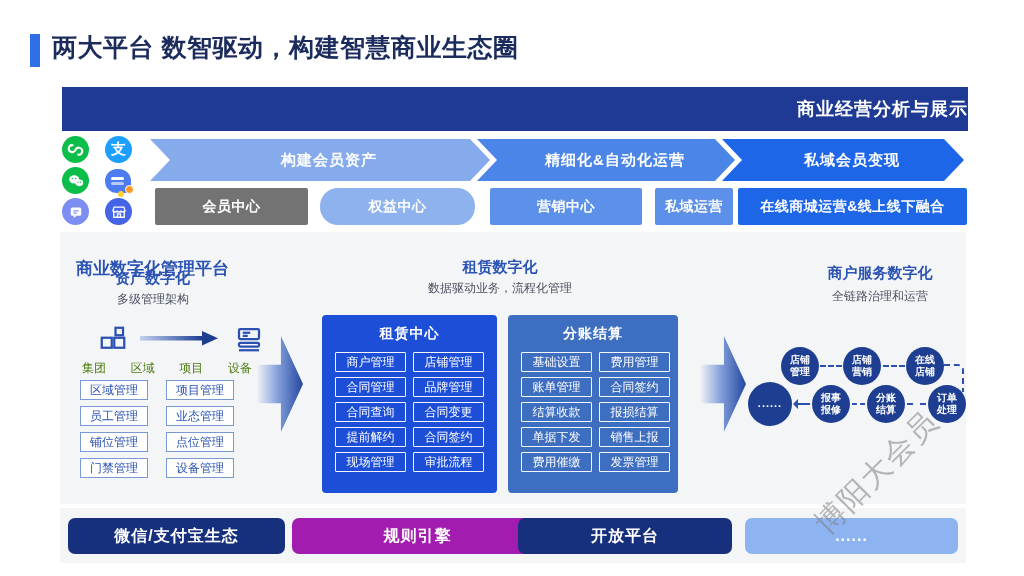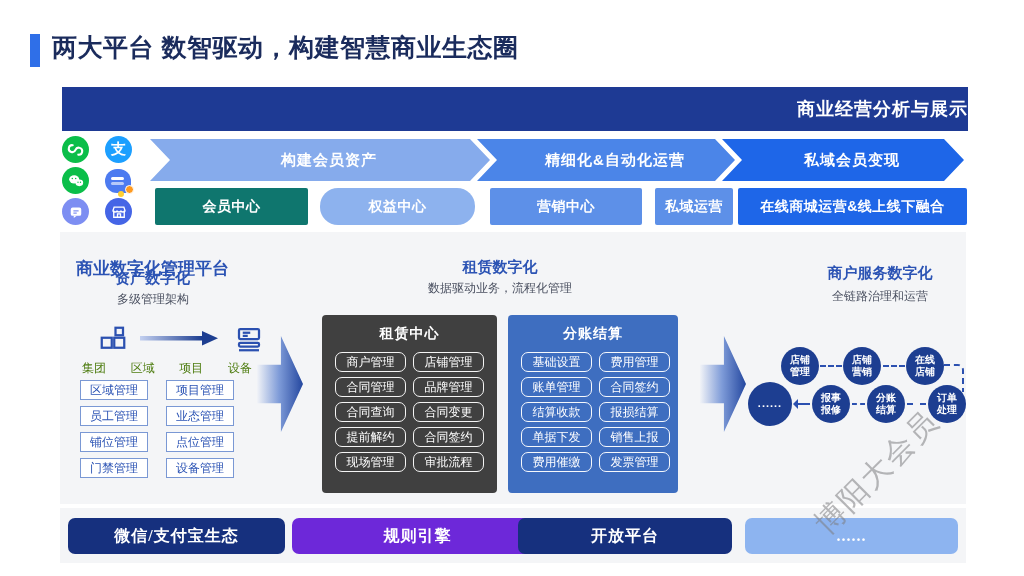--- a/index.html
+++ b/index.html
@@ -32,21 +32,21 @@
   .chevron { position:absolute; top:0; height:42px; display:flex; align-items:center; justify-content:center;
              color:#fff; font-size:15px; font-weight:bold; letter-spacing:1px; padding-left:18px;
              clip-path:polygon(0 0, calc(100% - 20px) 0, 100% 50%, calc(100% - 20px) 100%, 0 100%, 20px 50%); }
   .chev-1 { left:0;   width:340px; background:#86abec; }
   .chev-2 { left:327px; width:258px; background:#4b85e8; }
   .chev-3 { left:572px; width:242px; background:#1e66e8; }
 
   
   .mod-btn { position:absolute; top:188px; height:37px; display:flex; align-items:center; justify-content:center;
              color:#fff; font-size:14px; font-weight:bold; border-radius:2px; letter-spacing:.5px; }
-  .mod-1 { left:155px; width:153px; background:#0f766e; }
+  .mod-1 { left:155px; width:153px; background:#737373; }
   .mod-2 { left:320px; width:155px; background:#8db2ee;border-radius:18px; }
   .mod-3 { left:490px; width:152px; background:#5d90e8; }
   .mod-4 { left:655px; width:78px;  background:#5d90e8; }
   .mod-5 { left:738px; width:229px; background:#1e66e8; }
 
   
   .mid-panel { position:absolute; left:60px; top:232px; width:906px; height:272px; background:#f4f5f7; }
   .dashed-title { position:absolute; left:10px; top:12px; width:886px; display:flex; align-items:flex-start;flex-direction:column; }
   .dashed-title .dash { flex:1; border-top:2px dashed #4a6fd0; margin-top:11px; }
   .dashed-title .pt { color:#2b53b4; font-size:17px; font-weight:bold; padding:0 6px; white-space:nowrap; }
@@ -72,43 +72,43 @@
 
   
   .flow-arrow { position:absolute; width:46px; height:96px;
                 background:linear-gradient(90deg, rgba(223,231,250,.12) 0%, #7e9bd8 48%, #24479f 100%);
                 clip-path:polygon(0 30%, 52% 30%, 52% 0, 100% 50%, 52% 100%, 52% 70%, 0 70%); }
   .fa-1 { left:197px; top:104px; }
   .fa-2 { left:640px; top:104px; }
 
   
   .sub-panel { position:absolute; top:83px; height:178px; border-radius:4px; }
-  .sp-light { left:262px; width:175px; background:#404040; }
+  .sp-light { left:262px; width:175px; background:#1d4ed8; }
   .sp-dark  { left:448px; width:170px; background:#3e6ec0; }
   .sp-title { position:absolute; top:10px; left:0; width:100%; text-align:center; color:#fff; font-size:14px; font-weight:bold; letter-spacing:1px; }
   .sp-grid { position:absolute; left:13px; top:37px; display:grid; grid-template-columns:71px 71px; gap:5px 7px; }
   .sp-btn { height:20px; border:1px solid rgba(255,255,255,.95); color:#fff; font-size:12px;
-            display:flex; align-items:center; justify-content:center; border-radius:7px; }
+            display:flex; align-items:center; justify-content:center; border-radius:1px; }
 
   
   .circ { position:absolute; width:38px; height:38px; border-radius:50%; background:#1d3e91; color:#fff;
           display:flex; align-items:center; justify-content:center; text-align:center;
           font-size:10px; font-weight:bold; line-height:1.2; }
   .circ .wrap2 { width:24px; word-break:break-all; }
   .circ-big { width:44px; height:44px; font-size:11px; letter-spacing:1px; }
   .dash-h { position:absolute; border-top:2px dashed #2b50b0; }
   .elbow  { position:absolute; border-top:2px dashed #2b50b0; border-right:2px dashed #2b50b0; border-top-right-radius:6px; }
   .arrow-left { position:absolute; width:0; height:0; border:5px solid transparent; border-right-color:#2b50b0; }
 
   
   .bottom-strip { position:absolute; left:60px; top:508px; width:906px; height:55px; background:#f4f5f7; }
   .base-btn { position:absolute; top:10px; height:36px; border-radius:7px; display:flex; align-items:center; justify-content:center;
-              color:#fff; font-size:16px; font-weight:bold; letter-spacing:1px;font-family:Liberation Serif, serif; }
+              color:#fff; font-size:16px; font-weight:bold; letter-spacing:1px; }
   .bb-1 { left:8px;   width:217px; background:#16307e; }
-  .bb-2 { left:232px; width:251px; background:#6d28d9; }
+  .bb-2 { left:232px; width:251px; background:#a21caf; }
   .bb-3 { left:458px; width:214px; background:#16307e; }
   .bb-4 { left:685px; width:213px; background:#8db4f0; }
 
   
   .watermark { position:absolute; left:772px; top:452px; width:210px; text-align:center;
                transform:rotate(-45deg); font-size:30px; color:rgba(125,125,130,.55);
                letter-spacing:2px; z-index:6; pointer-events:none; }
 </style>
 </head>
 <body>

